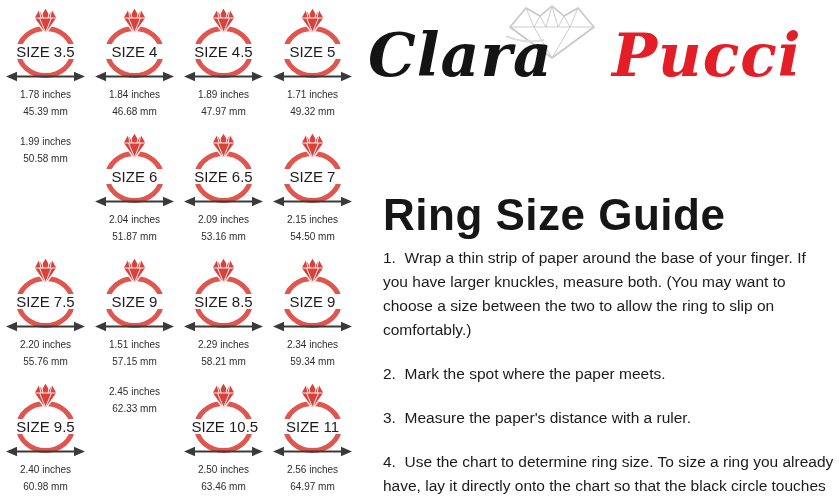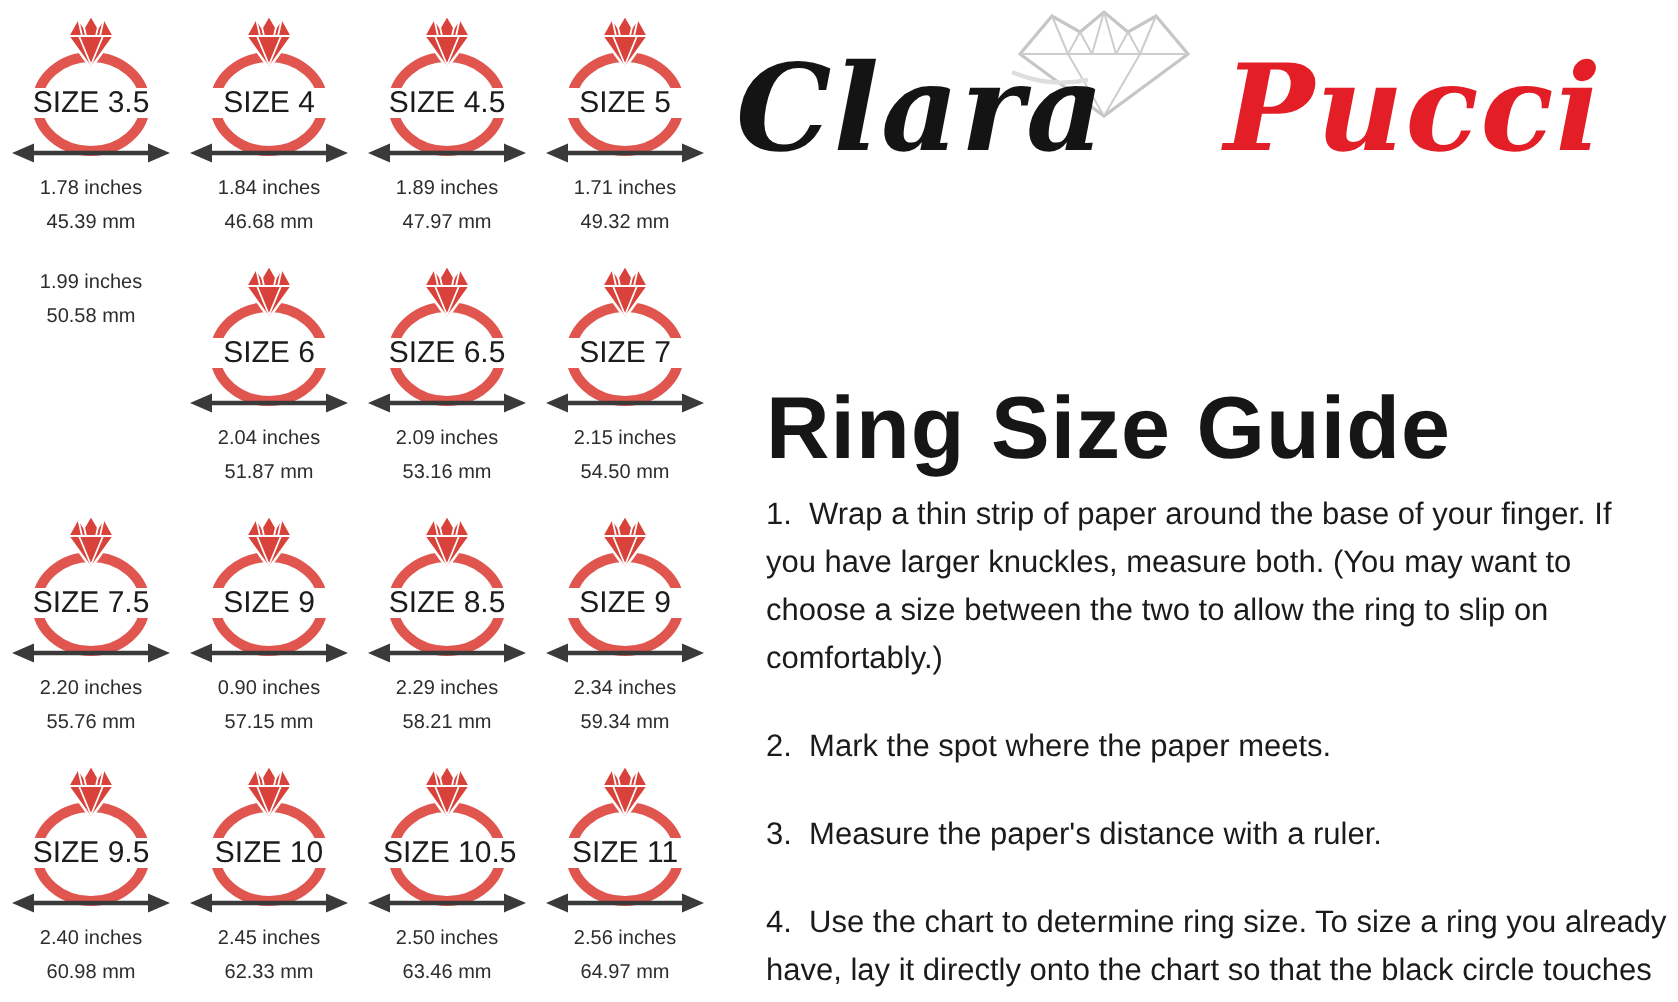--- a/index.html
+++ b/index.html
@@ -250,21 +250,21 @@
         </g>
 
         <g>
           <line x1="13" y1="69.5" x2="76" y2="69.5" stroke="#3a3a3a" stroke-width="2.2"></line>
           <polygon points="5,69.5 16,64.8 16,74.2" fill="#3a3a3a"></polygon>
           <polygon points="84,69.5 73,64.8 73,74.2" fill="#3a3a3a"></polygon>
         </g>
       </svg>
       <div class="size-label">SIZE 9</div>
     </div>
-    <div class="meas">0.90 inches</div>
+    <div class="meas">1.51 inches</div>
     <div class="meas">57.15 mm</div>
   </div>
 
   <div class="ring-cell">
     <div class="icon-wrap">
       <svg width="89" height="78" viewBox="0 0 89 78" aria-hidden="true">
 
         <ellipse cx="44.5" cy="45" rx="27" ry="23.5" fill="none" stroke="#e0564f" stroke-width="5"></ellipse>
 
         <g transform="translate(44.5,0)">
@@ -324,38 +324,20 @@
           <polygon points="84,69.5 73,64.8 73,74.2" fill="#3a3a3a"></polygon>
         </g>
       </svg>
       <div class="size-label">SIZE 9.5</div>
     </div>
     <div class="meas">2.40 inches</div>
     <div class="meas">60.98 mm</div>
   </div>
 
   <div class="ring-cell">
-    <div class="icon-wrap">
-      <svg width="89" height="78" viewBox="0 0 89 78" aria-hidden="true">
-
-        <ellipse cx="44.5" cy="45" rx="27" ry="23.5" fill="none" stroke="#e0564f" stroke-width="5"></ellipse>
-
-        <g transform="translate(44.5,0)">
-          <path d="M -11.5,11 L -6.5,2 L -3.5,6.5 L 0,0.5 L 3.5,6.5 L 6.5,2 L 11.5,11 L 0,27 Z" fill="#d8423b" stroke="#ffffff" stroke-width="1.3"></path>
-          <path d="M -11.5,11 H 11.5 M -6.5,2 L -4.5,11 M 6.5,2 L 4.5,11 M -3.5,6.5 L -2.5,11 M 3.5,6.5 L 2.5,11 M -6,11 L 0,25.5 M 6,11 L 0,25.5" fill="none" stroke="#ffffff" stroke-width="0.9"></path>
-        </g>
-
-        <g>
-          <line x1="13" y1="69.5" x2="76" y2="69.5" stroke="#3a3a3a" stroke-width="2.2"></line>
-          <polygon points="5,69.5 16,64.8 16,74.2" fill="#3a3a3a"></polygon>
-          <polygon points="84,69.5 73,64.8 73,74.2" fill="#3a3a3a"></polygon>
-        </g>
-      </svg>
-      <div class="size-label">SIZE 10</div>
-    </div>
     <div class="meas">2.45 inches</div>
     <div class="meas">62.33 mm</div>
   </div>
 
   <div class="ring-cell">
     <div class="icon-wrap">
       <svg width="89" height="78" viewBox="0 0 89 78" aria-hidden="true">
 
         <ellipse cx="44.5" cy="45" rx="27" ry="23.5" fill="none" stroke="#e0564f" stroke-width="5"></ellipse>
 

